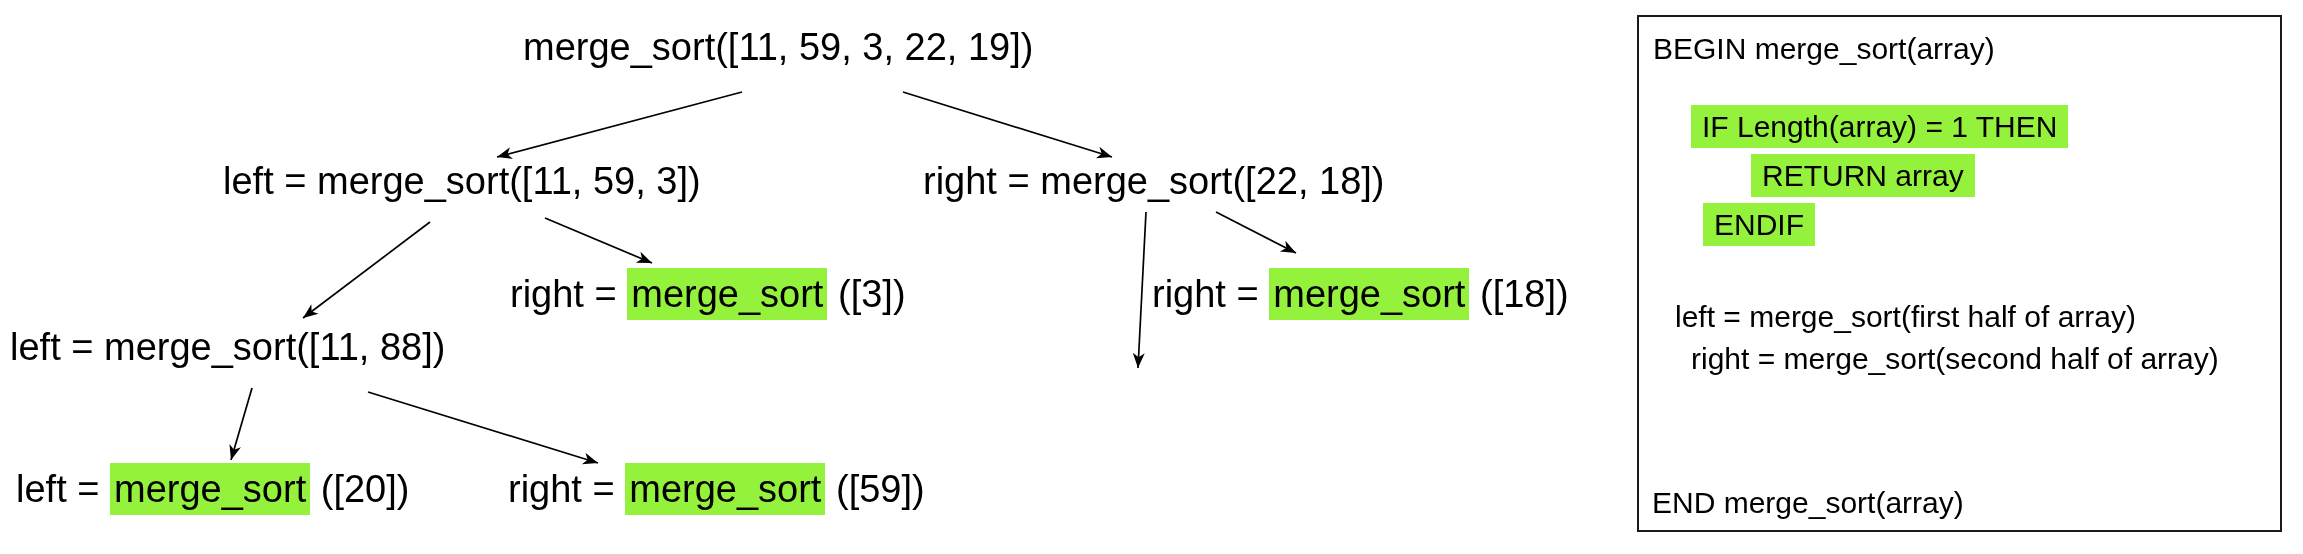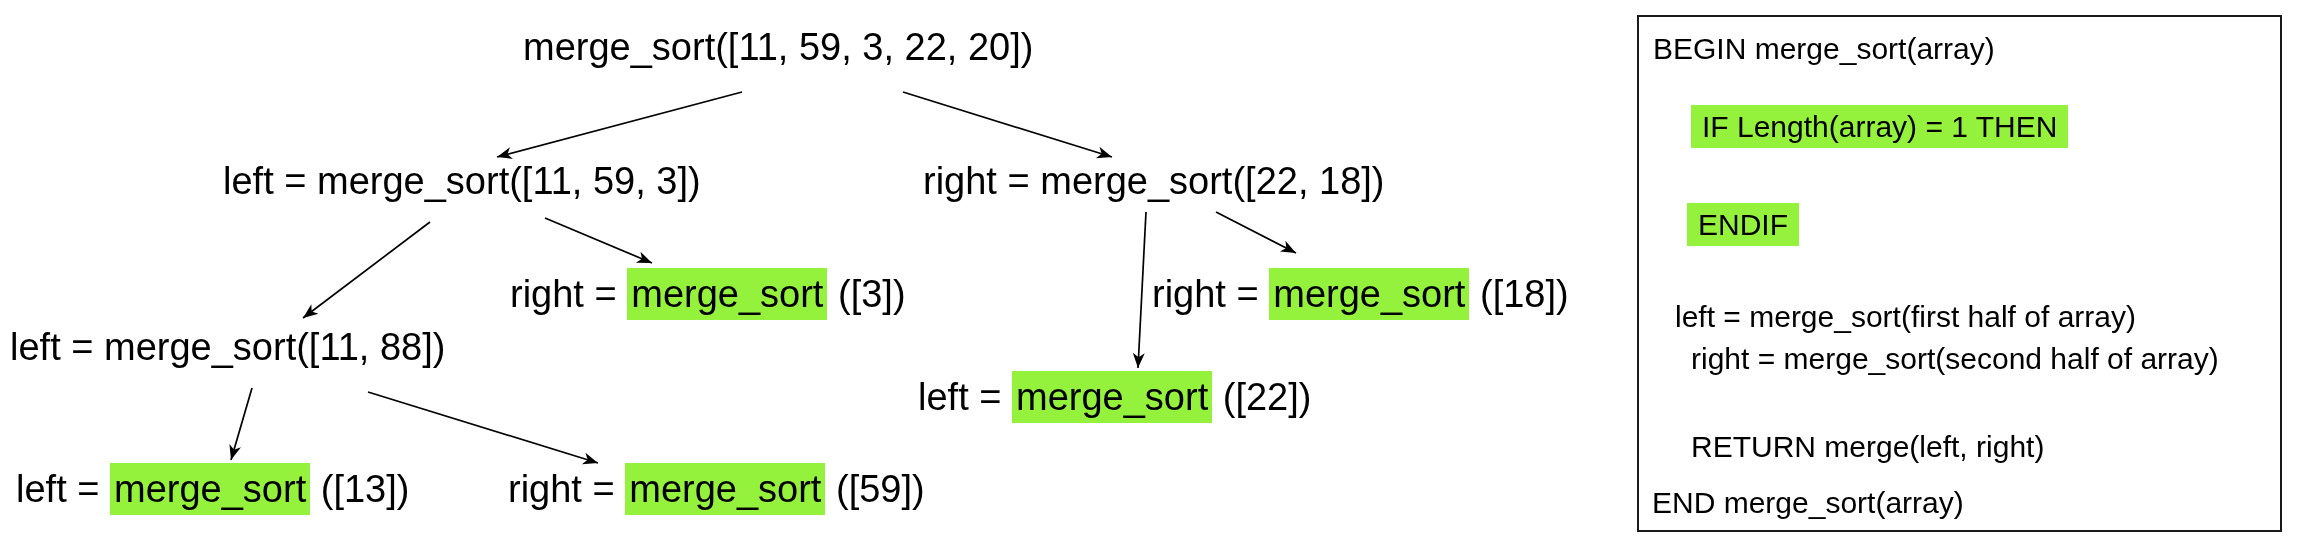--- a/index.html
+++ b/index.html
@@ -50,21 +50,21 @@
   .pline {
     position: absolute;
     font-size: 30px;
     white-space: nowrap;
     line-height: 1.2;
   }
   .pline .hl { padding: 5px 11px; }
   .pl1 { left: 14px;  top: 14px;  }
   .pl2 { left: 52px;  top: 92px;  }
   .pl3 { left: 112px; top: 141px; }
-  .pl4 { left: 48px;  top: 190px; text-align: right; }
+  .pl4 { left: 64px;  top: 190px; text-align: right; }
   .pl5 { left: 36px;  top: 282px; }
   .pl6 { left: 52px;  top: 324px; }
   .pl7 { left: 52px;  top: 412px; }
   .pl8 { left: 13px;  top: 468px; }
 </style>
 </head>
 <body>
 
 <div id="canvas">
 
@@ -78,21 +78,21 @@
     <line x1="903" y1="92" x2="1112" y2="157" marker-end="url(#arr)"></line>
     <line x1="545" y1="218" x2="652" y2="263" marker-end="url(#arr)"></line>
     <line x1="430" y1="222" x2="303" y2="318" marker-end="url(#arr)"></line>
     <line x1="252" y1="388" x2="231" y2="460" marker-end="url(#arr)"></line>
     <line x1="368" y1="392" x2="598" y2="463" marker-end="url(#arr)"></line>
     <line x1="1146" y1="212" x2="1138" y2="368" marker-end="url(#arr)"></line>
     <line x1="1216" y1="212" x2="1296" y2="253" marker-end="url(#arr)"></line>
   </svg>
 
   <div class="node" id="n1">
-    <span>merge_sort([11, 59, 3, 22, 20])</span>
+    <span>merge_sort([11, 59, 3, 22, 19])</span>
   </div>
 
   <div class="node" id="n2">
     <span>left = merge_sort([11, 59, 3])</span>
   </div>
 
   <div class="node" id="n3">
     <span>right = merge_sort([22, 18])</span>
   </div>
 
@@ -101,49 +101,46 @@
   </div>
 
   <div class="node" id="n5">
     <span>right = </span><span class="hl">merge_sort</span><span> ([18])</span>
   </div>
 
   <div class="node" id="n6">
     <span>left = merge_sort([11, 88])</span>
   </div>
 
-  <div class="node" id="n7">
-    <span>left = </span><span class="hl">merge_sort</span><span> ([22])</span>
-  </div>
 
   <div class="node" id="n8">
-    <span>left = </span><span class="hl">merge_sort</span><span> ([13])</span>
+    <span>left = </span><span class="hl">merge_sort</span><span> ([20])</span>
   </div>
 
   <div class="node" id="n9">
     <span>right = </span><span class="hl">merge_sort</span><span> ([59])</span>
   </div>
 
   <div id="pseudocode-panel">
     <div class="pline pl1">
       <span>BEGIN merge_sort(array)</span>
     </div>
     <div class="pline pl2">
       <span class="hl">IF Length(array) = 1 THEN</span>
     </div>
+    <div class="pline pl3">
+      <span class="hl">RETURN array</span>
+    </div>
     <div class="pline pl4">
       <span class="hl">ENDIF</span>
     </div>
     <div class="pline pl5">
       <span>left = merge_sort(first half of array)</span>
     </div>
     <div class="pline pl6">
       <span>right = merge_sort(second half of array)</span>
     </div>
-    <div class="pline pl7">
-      <span>RETURN merge(left, right)</span>
-    </div>
     <div class="pline pl8">
       <span>END merge_sort(array)</span>
     </div>
   </div>
 
 </div>
 
 </body></html>

